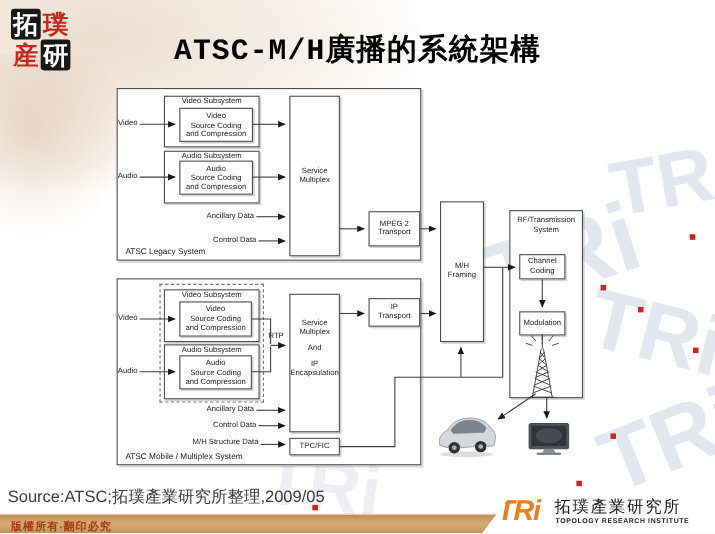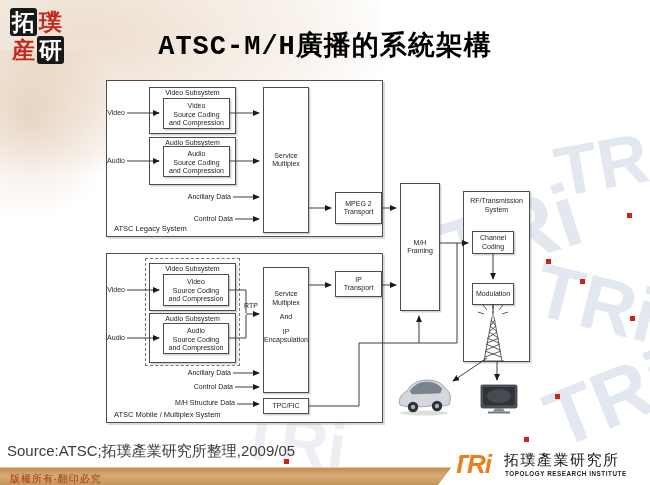--- a/index.html
+++ b/index.html
@@ -31,21 +31,21 @@
   .dashedbox{position:absolute;border:1px dashed #777;box-sizing:border-box;z-index:1;background:transparent;}
   .cc{display:flex;flex-direction:column;align-items:center;justify-content:center;}
   .subttl{position:absolute;left:0;right:0;top:1px;font-size:7px;}
   .innertxt{padding-top:3px;}
   .syslabel{position:absolute;font-size:7.5px;color:#222;z-index:1;white-space:nowrap;}
   .ilabel{position:absolute;font-size:7px;line-height:8px;text-align:right;color:#222;z-index:1;white-space:nowrap;}
   svg.overlay{position:absolute;left:0;top:0;z-index:1;pointer-events:none;}
   
   .bar{position:absolute;left:0;top:467px;width:650px;height:18px;z-index:2;
        background:linear-gradient(180deg,#c08d54,#d7ab74 45%,#c3955e);border-top:1px solid #e8caa0;box-sizing:border-box;}
-  .copyright{position:absolute;left:10px;top:471px;z-index:4;font-size:10px;font-weight:normal;color:#a8380f;letter-spacing:1px;}
+  .copyright{position:absolute;left:10px;top:471px;z-index:4;font-size:10px;font-weight:bold;color:#a8380f;letter-spacing:1px;}
   .logoblock{position:absolute;left:438px;top:448px;width:212px;height:37px;background:#fff;z-index:3;
              clip-path:polygon(28px 0,100% 0,100% 100%,0 100%);}
   .tri-word{position:absolute;left:14px;top:1px;font-weight:bold;font-style:italic;font-size:26px;
             letter-spacing:-1px;color:#ed7d18;}
   .tri-zh{position:absolute;left:66px;top:3px;font-family:"Liberation Serif",serif;font-weight:normal;
           font-size:15px;letter-spacing:1.5px;color:#161616;white-space:nowrap;}
   .tri-en{position:absolute;left:67px;top:22px;font-size:6.3px;font-weight:bold;letter-spacing:.55px;color:#222;white-space:nowrap;}
 </style>
 </head>
 <body>

